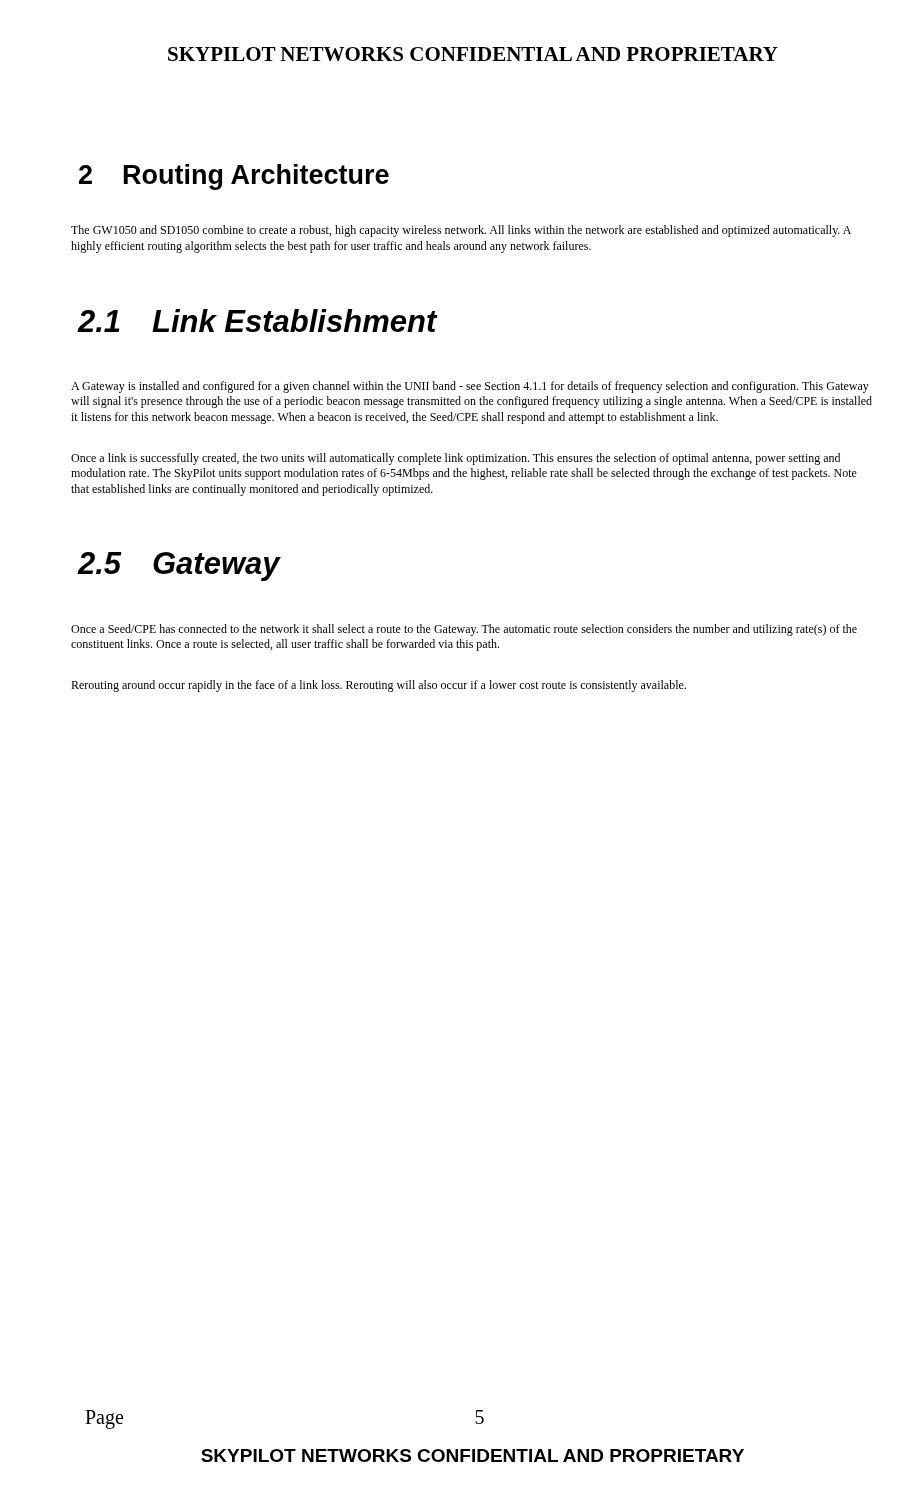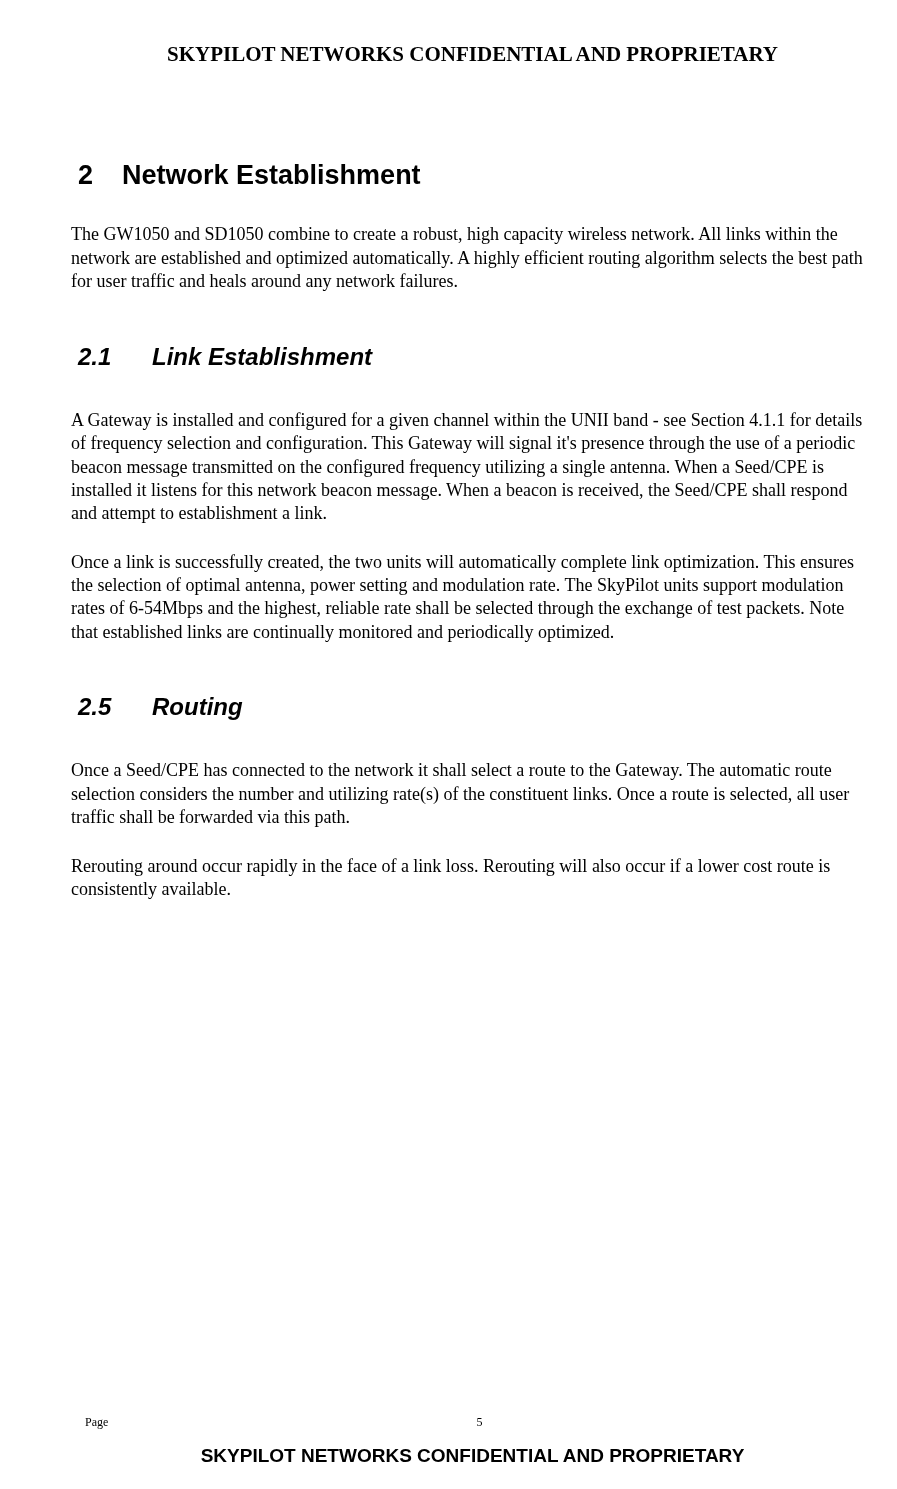--- a/index.html
+++ b/index.html
@@ -28,44 +28,44 @@
     .h1 {
       font-family: Arial, Helvetica, sans-serif;
       font-weight: bold;
       font-size: 27px;
       margin-bottom: 30px;
     }
     .h2 {
       font-family: Arial, Helvetica, sans-serif;
       font-weight: bold;
       font-style: italic;
-      font-size: 24px;
+      font-size: 31px;
       margin-top: 40px;
       margin-bottom: 30px;
     }
     .h2 .sect-num {
       display: inline-block;
       width: 60px;
     }
     .para {
       font-family: "Times New Roman", Times, serif;
-      font-size: 18px;
+      font-size: 12px;
       line-height: 1.3;
       margin-bottom: 25px;
     }
     .footer {
       position: absolute;
       bottom: 20px;
       left: 50px;
       right: 30px;
     }
     .footer-row {
       display: flex;
       font-family: "Times New Roman", Times, serif;
-      font-size: 12px;
+      font-size: 20px;
     }
     .footer-page-label {
       flex: 0 0 auto;
     }
     .footer-page-num {
       position: absolute;
       left: 50%;
       transform: translateX(-50%);
     }
     .footer-conf {
@@ -75,34 +75,34 @@
       text-align: center;
       margin-top: 2px;
     }
   </style>
 </head>
 <body>
 
 <div class="header-text">SKYPILOT NETWORKS CONFIDENTIAL AND PROPRIETARY</div>
 
 <div class="h1">
-  <span>2</span>&nbsp;&nbsp;<span>Network Establishment</span>
+  <span>2</span>&nbsp;&nbsp;<span>Routing Architecture</span>
 </div>
 
 <p class="para">The GW1050 and SD1050 combine to create a robust, high capacity wireless network. All links within the network are established and optimized automatically. A highly efficient routing algorithm selects the best path for user traffic and heals around any network failures.</p>
 
 <div class="h2">
   <span class="sect-num">2.1</span><span>Link Establishment</span>
 </div>
 
 <p class="para">A Gateway is installed and configured for a given channel within the UNII band - see Section 4.1.1 for details of frequency selection and configuration. This Gateway will signal it's presence through the use of a periodic beacon message transmitted on the configured frequency utilizing a single antenna. When a Seed/CPE is installed it listens for this network beacon message. When a beacon is received, the Seed/CPE shall respond and attempt to establishment a link.</p>
 <p class="para">Once a link is successfully created, the two units will automatically complete link optimization. This ensures the selection of optimal antenna, power setting and modulation rate. The SkyPilot units support modulation rates of 6-54Mbps and the highest, reliable rate shall be selected through the exchange of test packets. Note that established links are continually monitored and periodically optimized.</p>
 
 <div class="h2">
-  <span class="sect-num">2.5</span><span>Routing</span>
+  <span class="sect-num">2.5</span><span>Gateway</span>
 </div>
 
 <p class="para">Once a Seed/CPE has connected to the network it shall select a route to the Gateway. The automatic route selection considers the number and utilizing rate(s) of the constituent links. Once a route is selected, all user traffic shall be forwarded via this path.</p>
 <p class="para">Rerouting around occur rapidly in the face of a link loss. Rerouting will also occur if a lower cost route is consistently available.</p>
 
 <div class="footer">
   <div class="footer-row">
     <span class="footer-page-label">Page</span>
     <span class="footer-page-num">5</span>
   </div>

